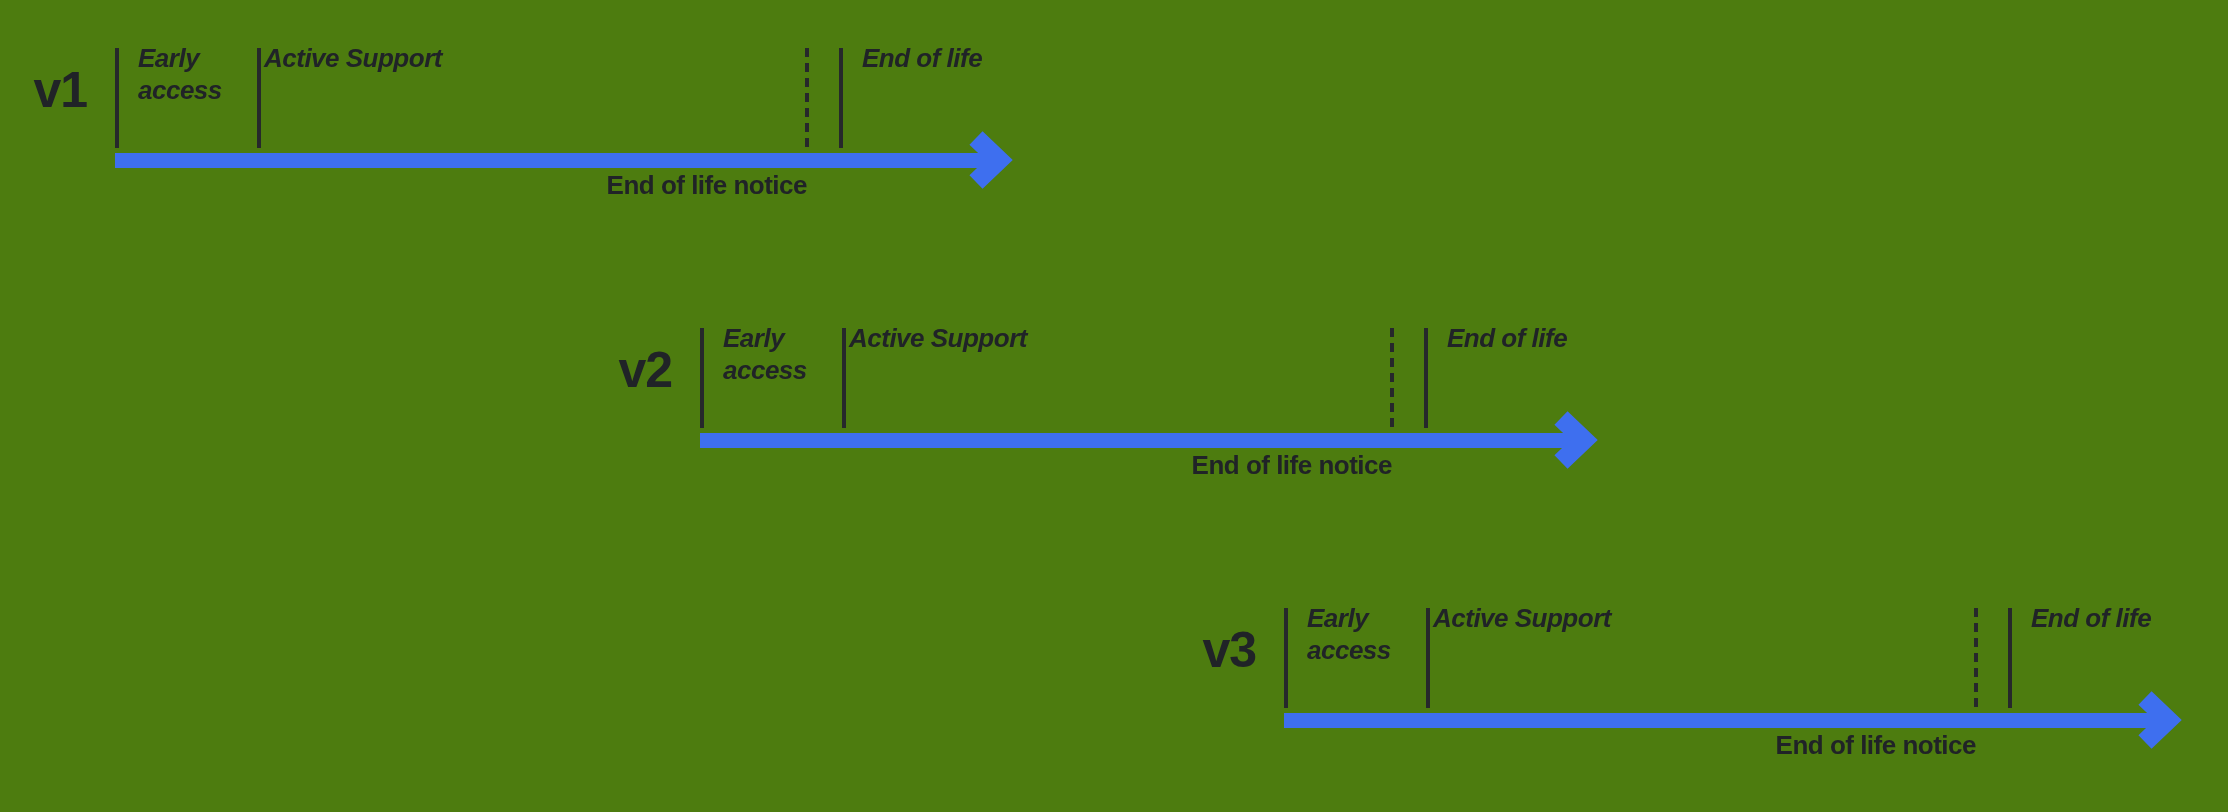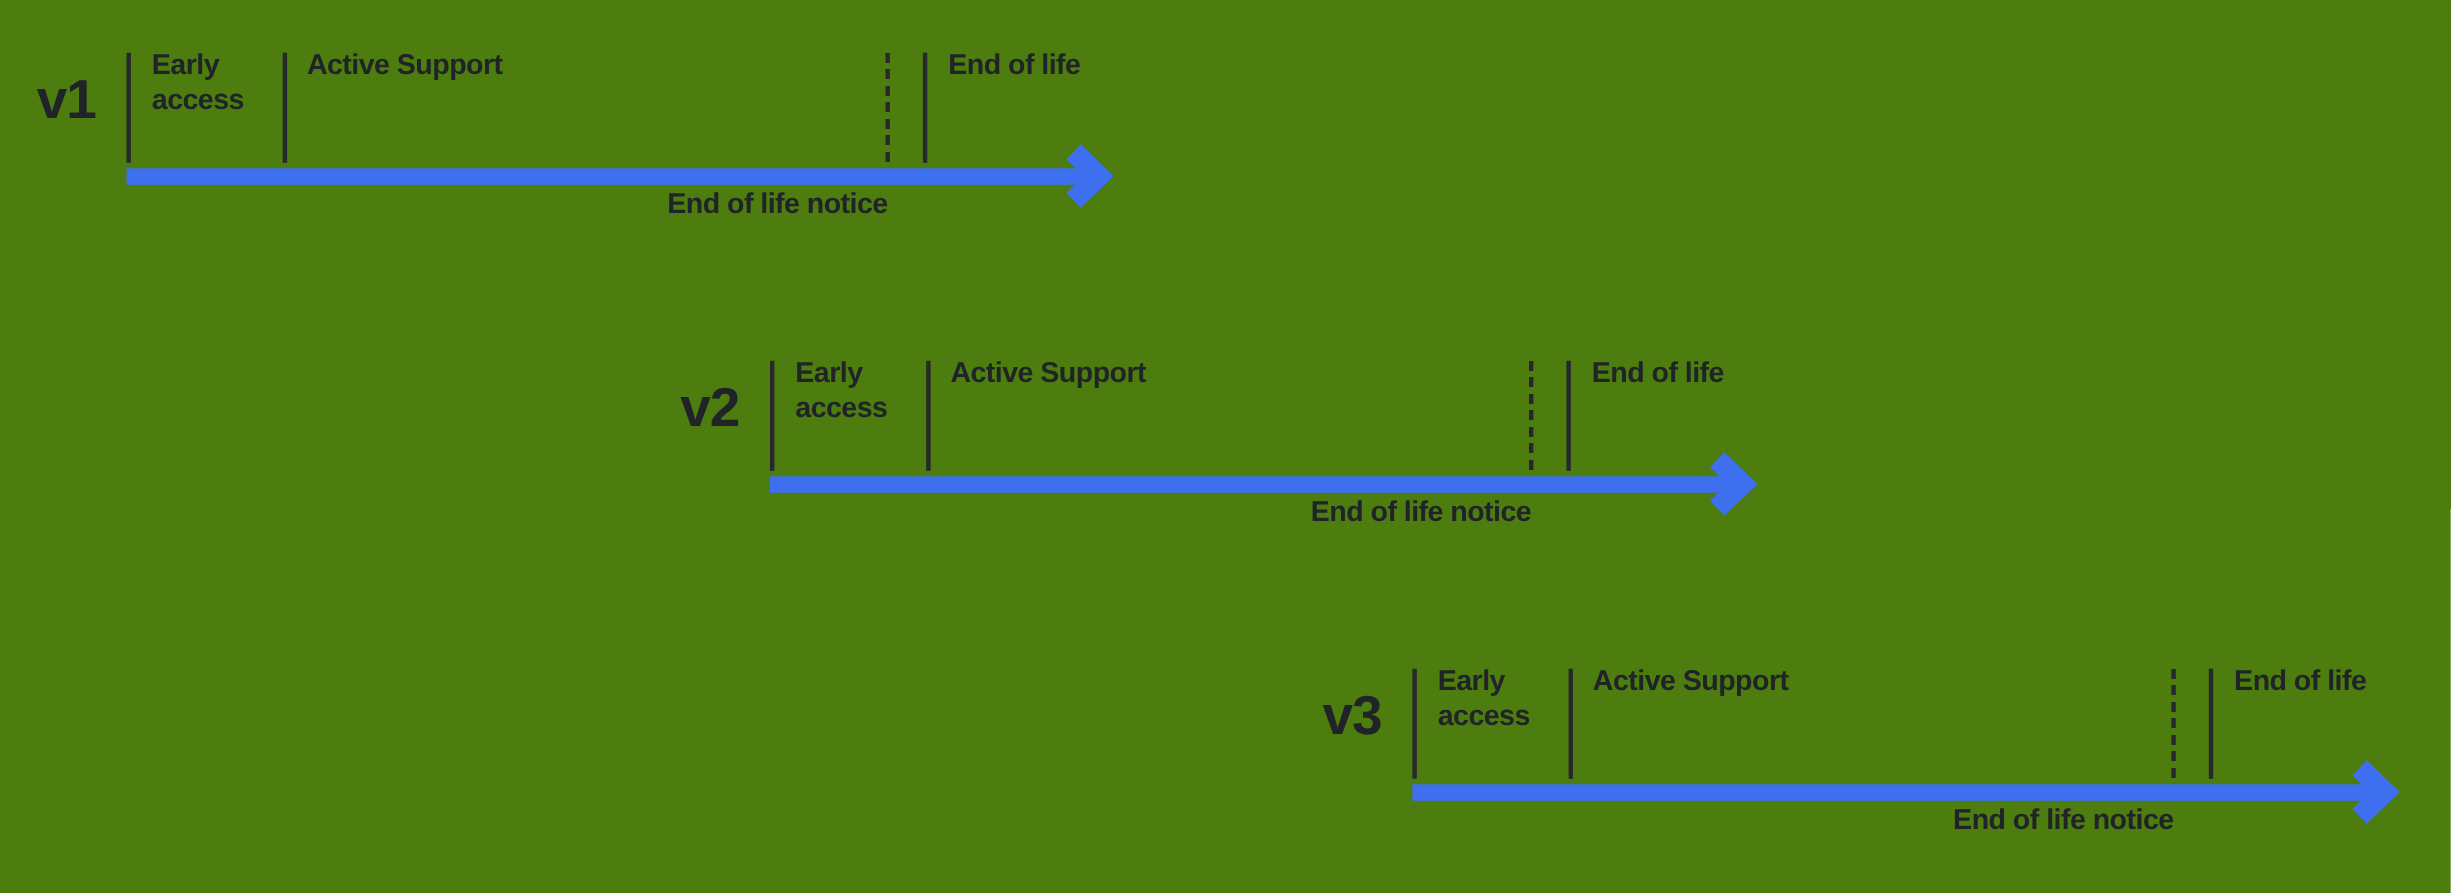--- a/index.html
+++ b/index.html
@@ -58,23 +58,24 @@
   }
   .phase-label {
     position: absolute;
     top: -6px;
     font-size: 26px;
     line-height: 32px;
     font-weight: 700;
     letter-spacing: -0.5px;
     white-space: nowrap;
     color: #202327;
+    font-style: italic;
   }
   .l-early { left: 21px; width: 100px; white-space: normal; }
-  .l-active { left: 162px; }
+  .l-active { left: 147px; }
   .l-eol { left: 745px; }
 
   .bar {
     position: absolute;
     left: -2px;
     top: 105px;
     width: 880px;
     height: 15px;
     background: #3E6FEF;
   }

